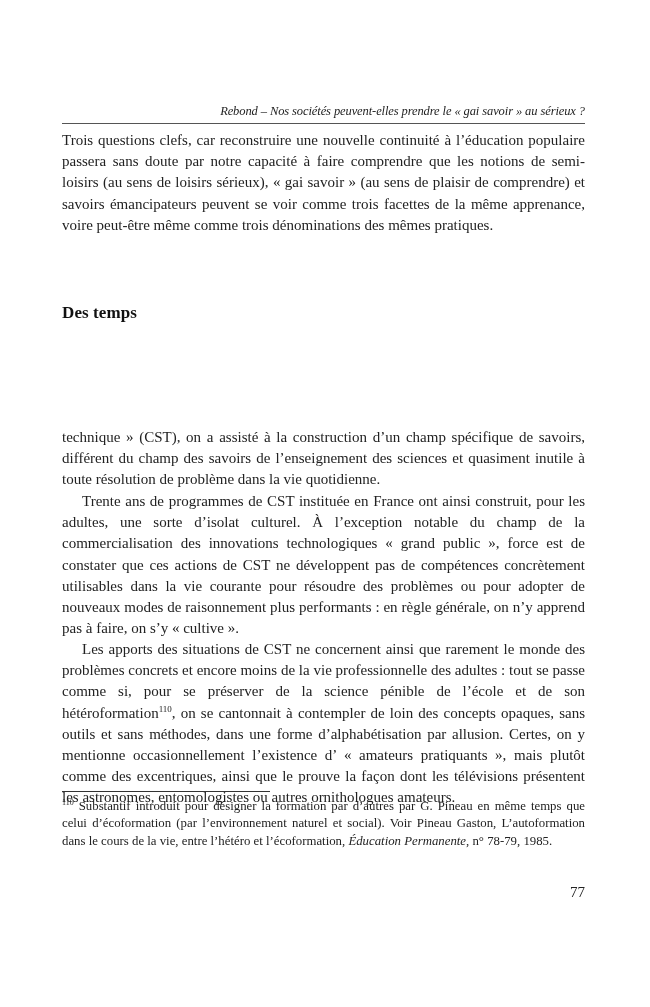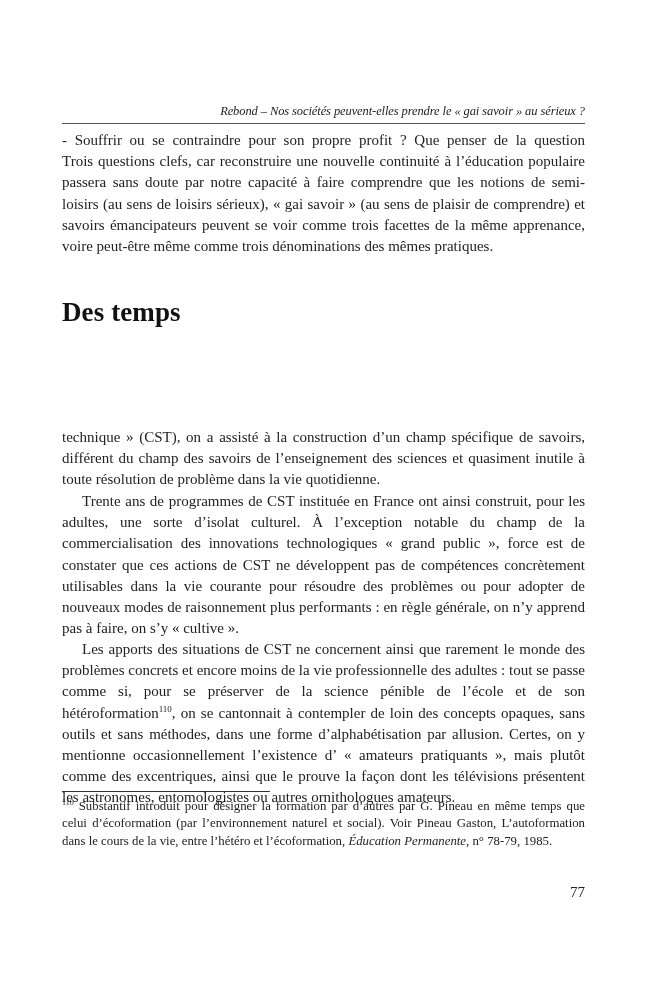--- a/index.html
+++ b/index.html
@@ -3,39 +3,38 @@
   <meta charset="utf-8">
   <style>
     html, body { margin:0; padding:0; background:#ffffff; }
     body { width:650px; height:1007px; position:relative; overflow:hidden; font-family:"Liberation Serif","DejaVu Serif",serif; color:#222; }
     .header { position:absolute; left:62px; top:104px; width:523px; text-align:right; font-style:italic; font-size:12.5px; letter-spacing:-0.1px; color:#222; }
     .header-rule { position:absolute; left:62px; top:123px; width:523px; height:0; border-top:1px solid #555; }
     .para { position:absolute; left:62px; width:523px; font-size:15px; line-height:21.2px; text-align:justify; color:#222; }
     .p1 { top:130px; }
     .p1 .line { display:block; }
     .float-area { position:absolute; left:62px; top:300px; width:523px; }
-    .heading { position:absolute; left:0; top:0; width:190px; font-weight:bold; font-size:27px; line-height:25.5px; color:#111; letter-spacing:0.1px; }
+    .heading { position:absolute; left:0; top:0; width:190px; font-weight:bold; font-size:17px; line-height:25.5px; color:#111; letter-spacing:0.1px; }
     .rightcol { position:absolute; left:193px; top:0; width:330px; font-size:15px; line-height:21.2px; text-align:justify; }
     .indent { text-indent:20px; }
     .full { position:absolute; left:62px; width:523px; font-size:15px; line-height:21.2px; text-align:justify; }
     sup { font-size:9px; line-height:0; vertical-align:super;margin-top:48px; }
     .fn-rule { position:absolute; left:62px; top:791px; width:208px; border-top:1px solid #333; }
     .footnote { position:absolute; left:62px; top:798px; width:523px; font-size:12.8px; line-height:17.4px; text-align:justify; color:#222; }
     .footnote sup { font-size:8px; }
     .pagenum { position:absolute; left:560px; top:884px; width:25px; text-align:right; font-size:15px; color:#222; }
     .last-just { text-align-last:justify; }
   </style>
 </head>
 <body>
 
 <div class="header">Rebond – Nos sociétés peuvent-elles prendre le « gai savoir » au sérieux ?</div>
 <div class="header-rule"></div>
 
 <div class="para p1">
-  <span class="line last-just">- Souffrir ou se contraindre pour son propre profit ? Que penser de la question</span>
   <span class="line">Trois questions clefs, car reconstruire une nouvelle continuité à l’éducation populaire passera sans doute par notre capacité à faire comprendre que les notions de semi-loisirs (au sens de loisirs sérieux), « gai savoir » (au sens de plaisir de comprendre) et savoirs émancipateurs peuvent se voir comme trois facettes de la même apprenance, voire peut-être même comme trois dénominations des mêmes pratiques.</span>
 </div>
 
 <div class="float-area">
   <div class="heading">
     <div>Des temps</div>
   </div>
   <div class="rightcol">
   </div>
 </div>

